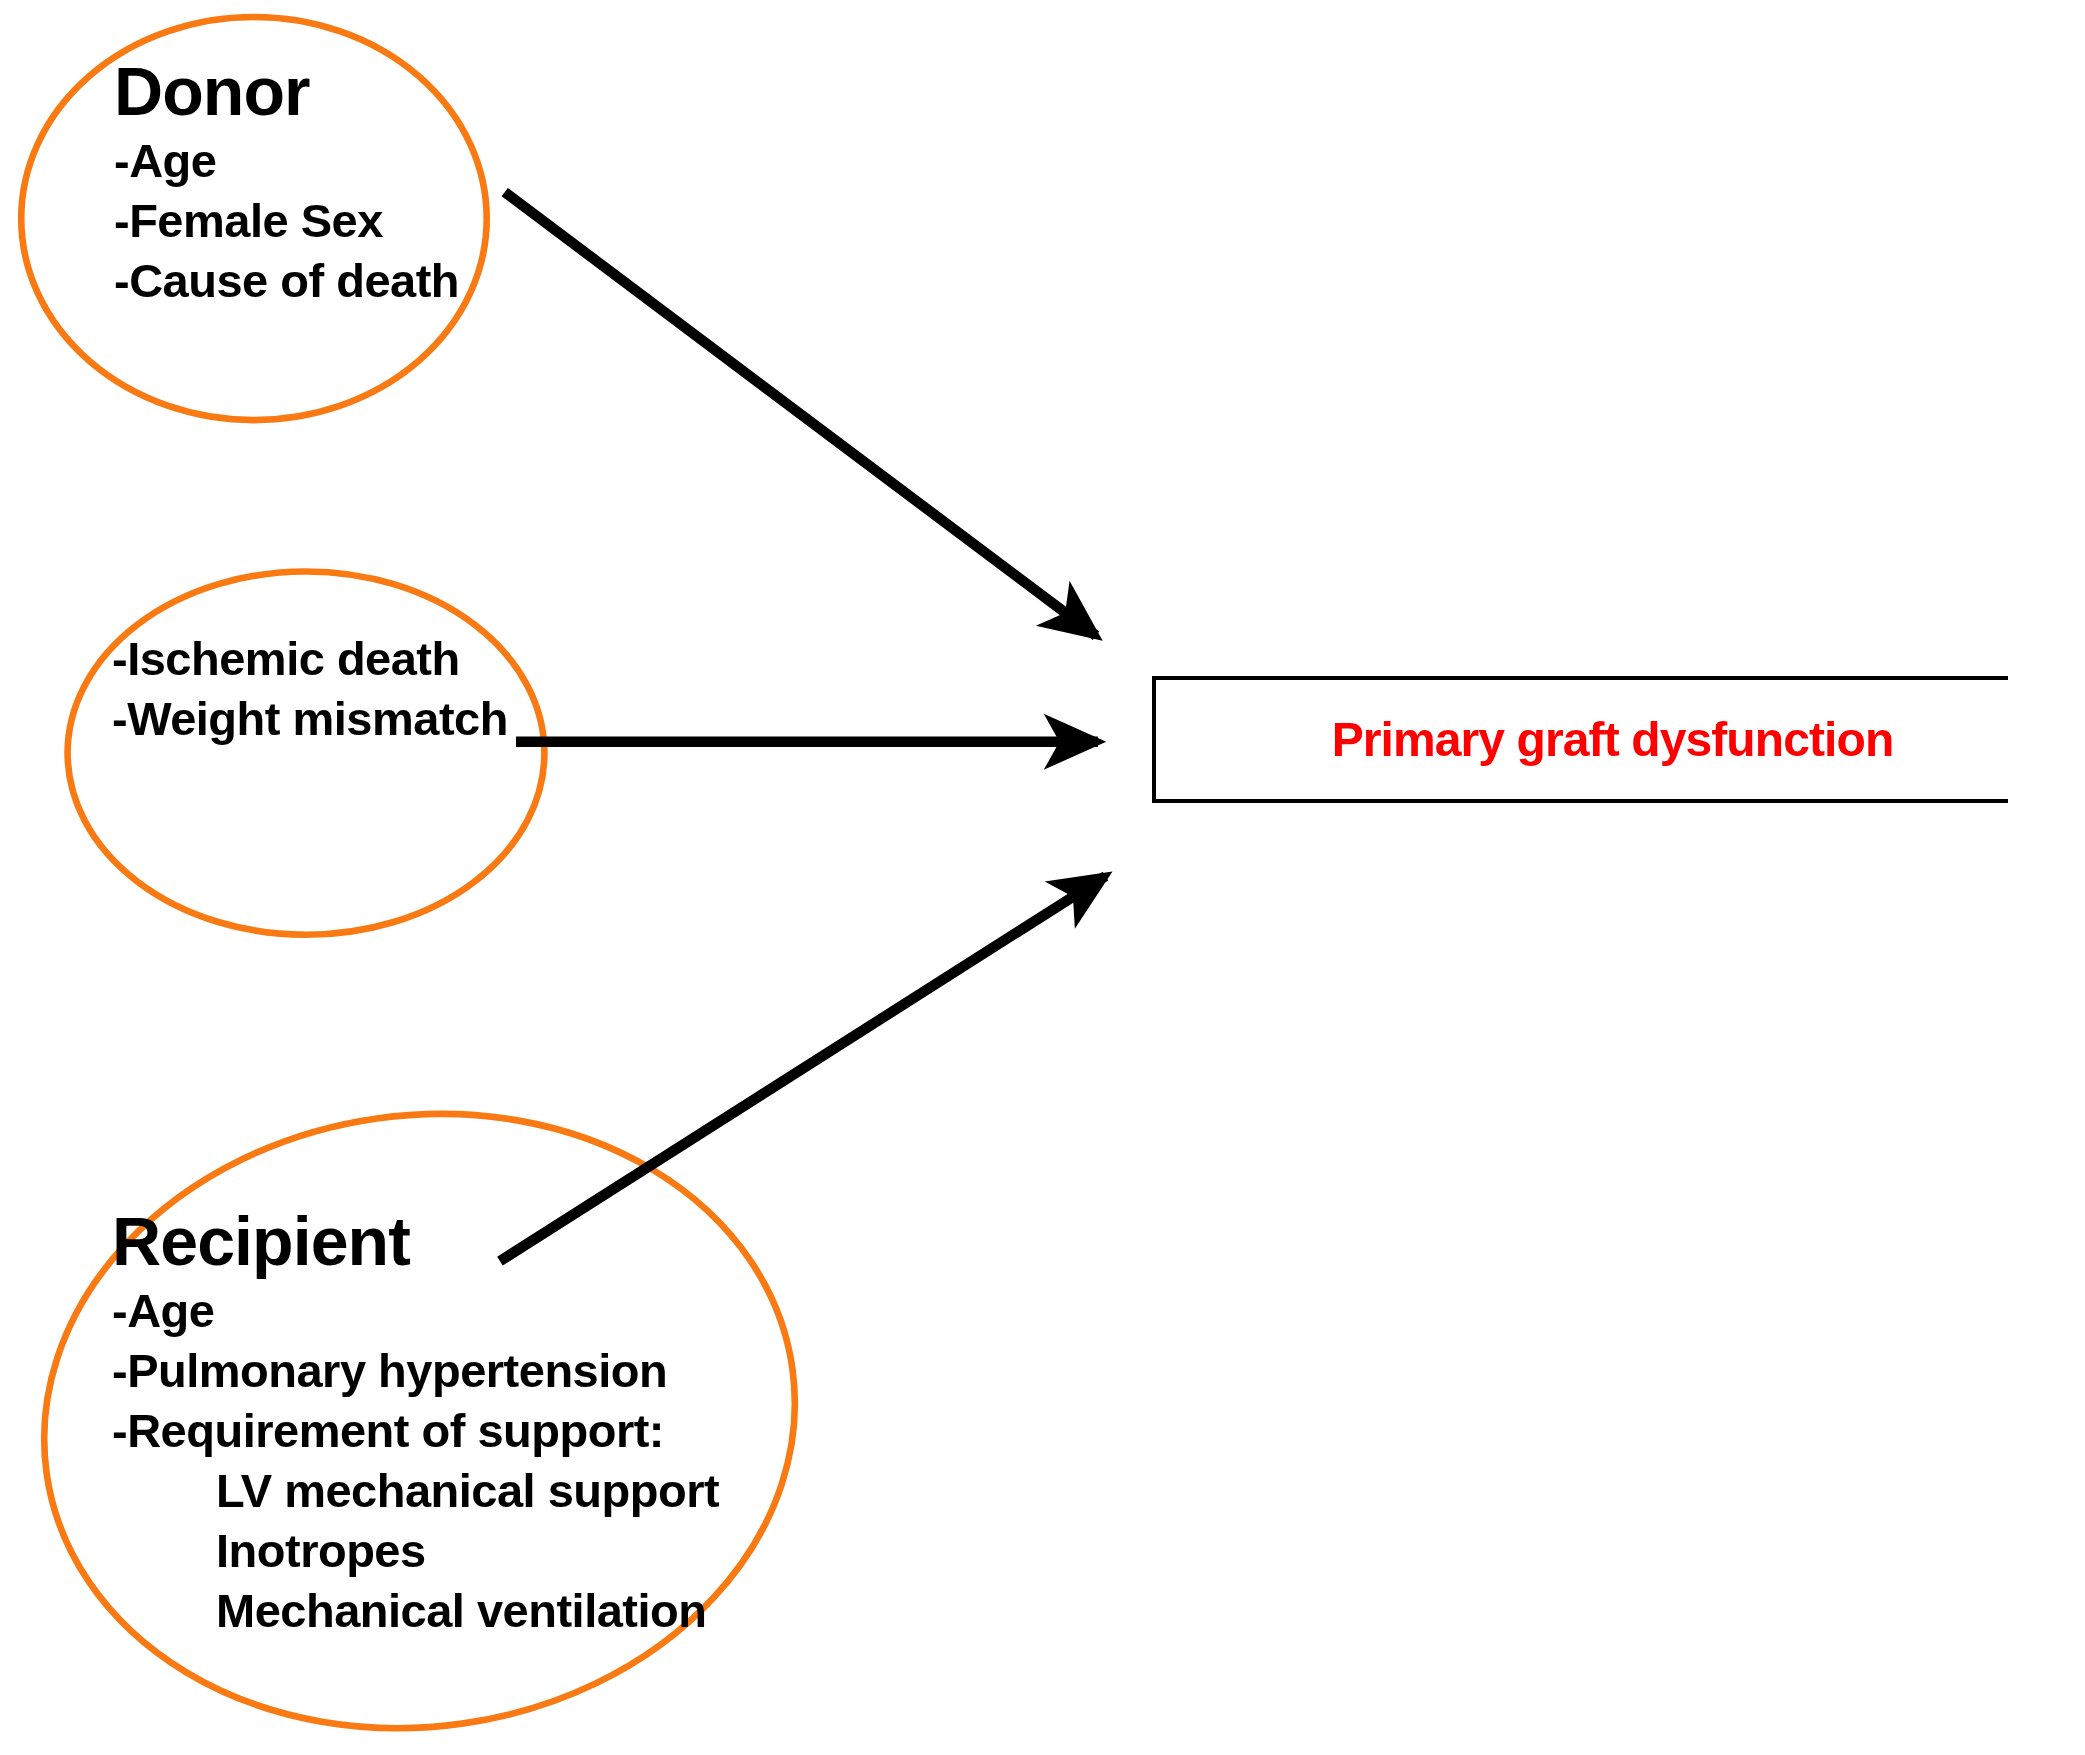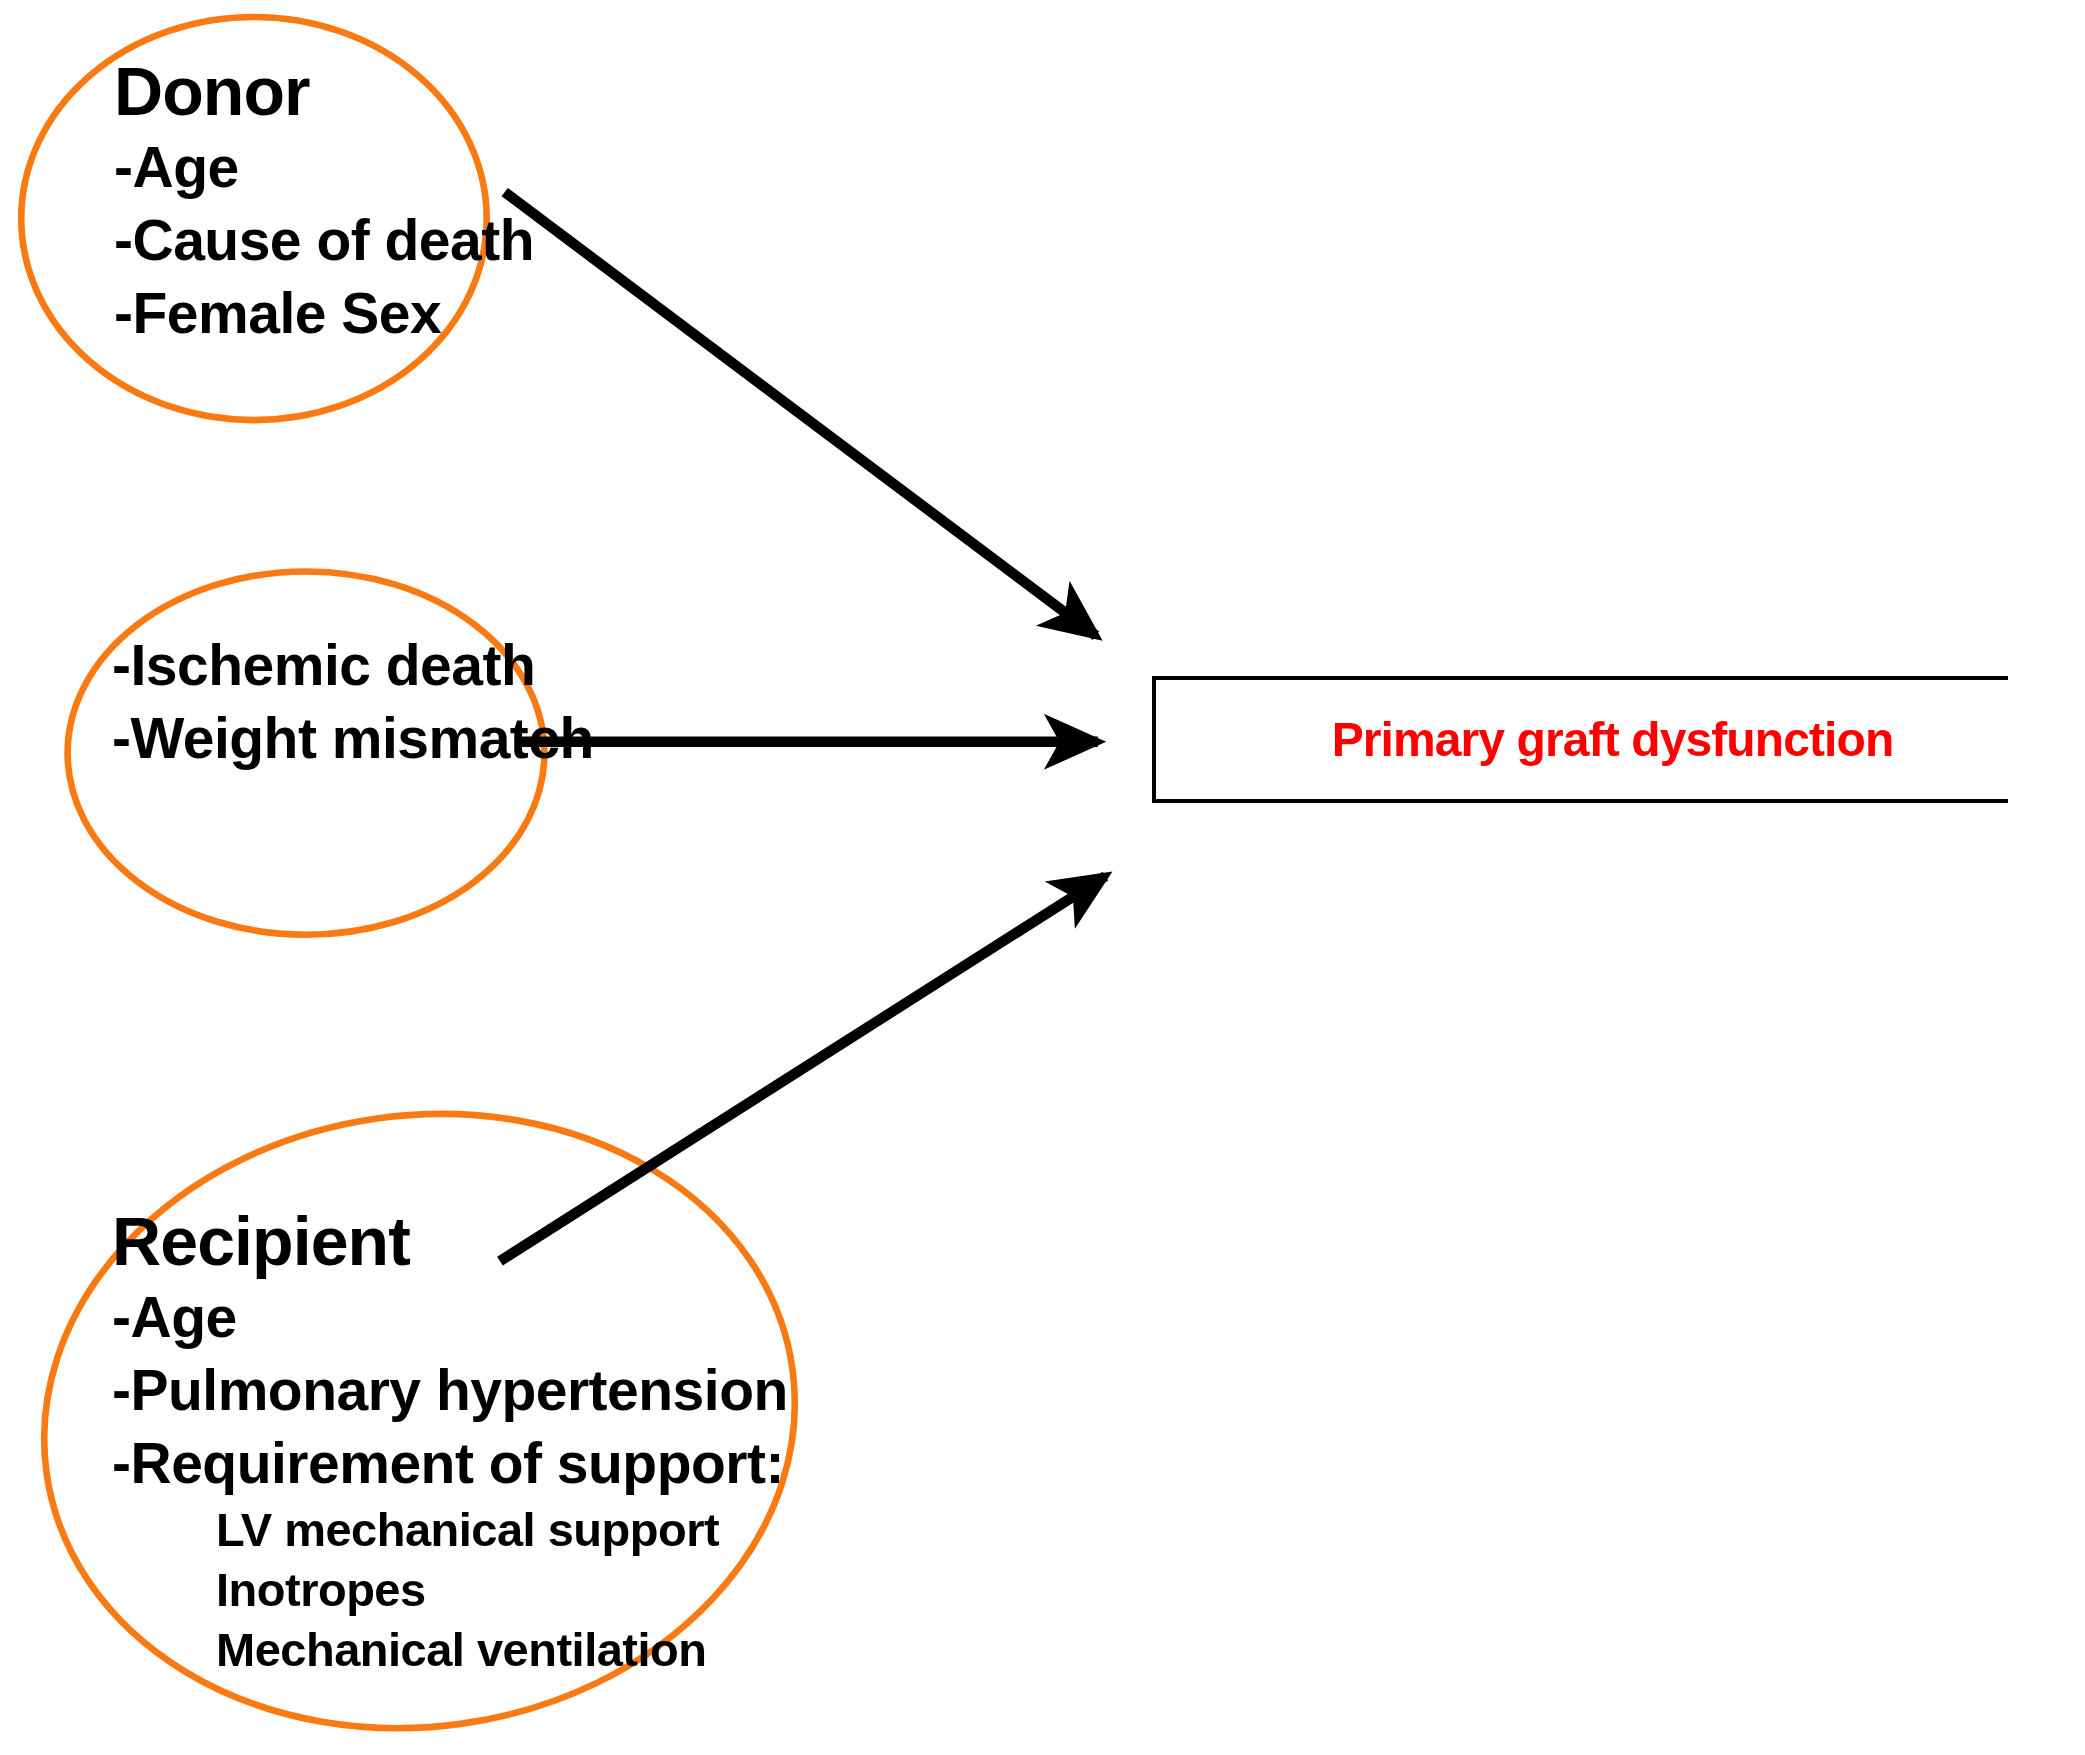--- a/index.html
+++ b/index.html
@@ -33,21 +33,21 @@
     white-space: nowrap;
     user-select: none;
   }
   .node-title {
     font-size: 68px;
     font-weight: bold;
     letter-spacing: -0.9px;
     margin-bottom: 5.7px;
   }
   .node-item {
-    font-size: 57px;
+    font-size: 47px;
     font-weight: bold;
     letter-spacing: -0.5px;
     line-height: 1.28;
   }
   .node-subitem {
     font-size: 47px;
     font-weight: bold;
     letter-spacing: -0.5px;
     line-height: 1.28;
     padding-left: 104px;
@@ -104,22 +104,22 @@
     <line x1="533" y1="203" x2="1158" y2="672" stroke="#000000" stroke-width="11" marker-end="url(#arrowhead)"></line>
 
     <line x1="545" y1="784" x2="1160" y2="784" stroke="#000000" stroke-width="11" marker-end="url(#arrowhead)"></line>
 
     <line x1="528" y1="1333" x2="1168" y2="926" stroke="#000000" stroke-width="11" marker-end="url(#arrowhead)"></line>
   </svg>
 
   <div class="node-text" id="donor-text">
     <div class="node-title">Donor</div>
     <div class="node-item">-Age</div>
+    <div class="node-item">-Female Sex</div>
     <div class="node-item">-Cause of death</div>
-    <div class="node-item">-Female Sex</div>
   </div>
 
   <div class="node-text" id="procedure-text">
     <div class="node-item">-Ischemic death</div>
     <div class="node-item">-Weight mismatch</div>
   </div>
 
   <div class="node-text" id="recipient-text">
     <div class="node-title">Recipient</div>
     <div class="node-item">-Age</div>

